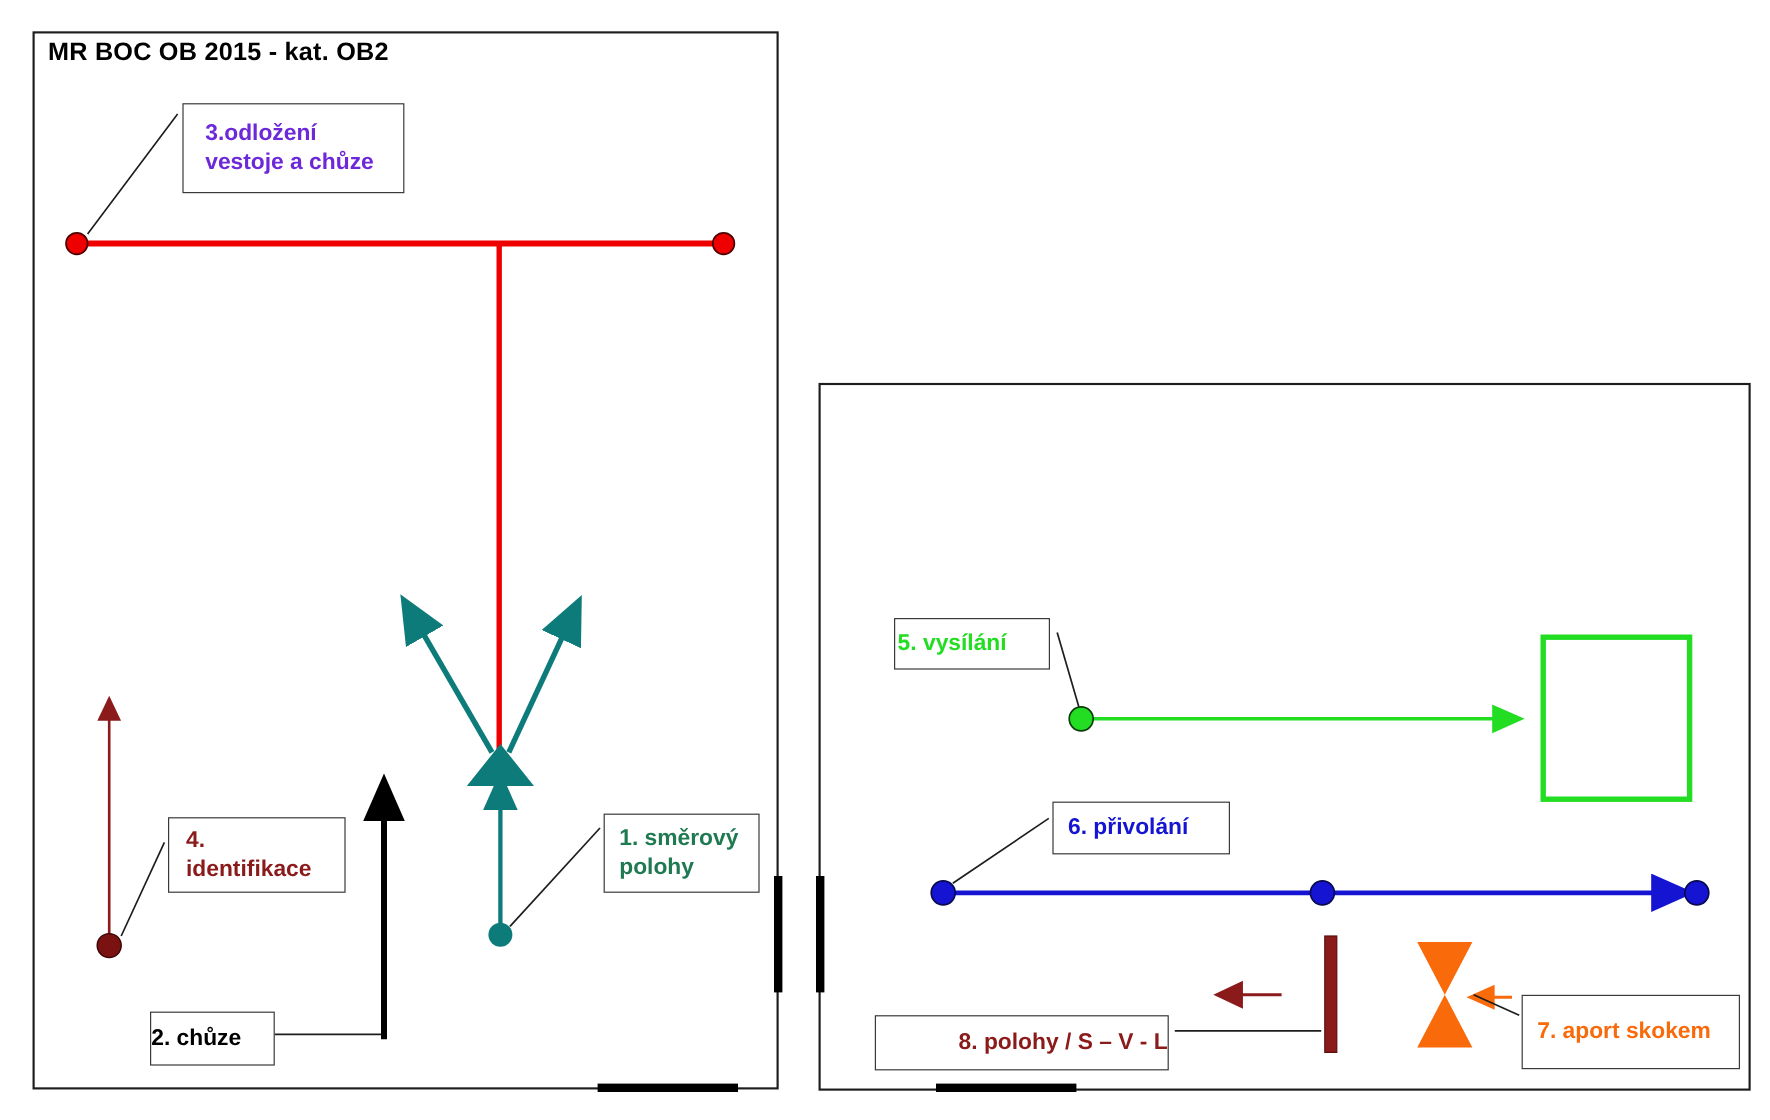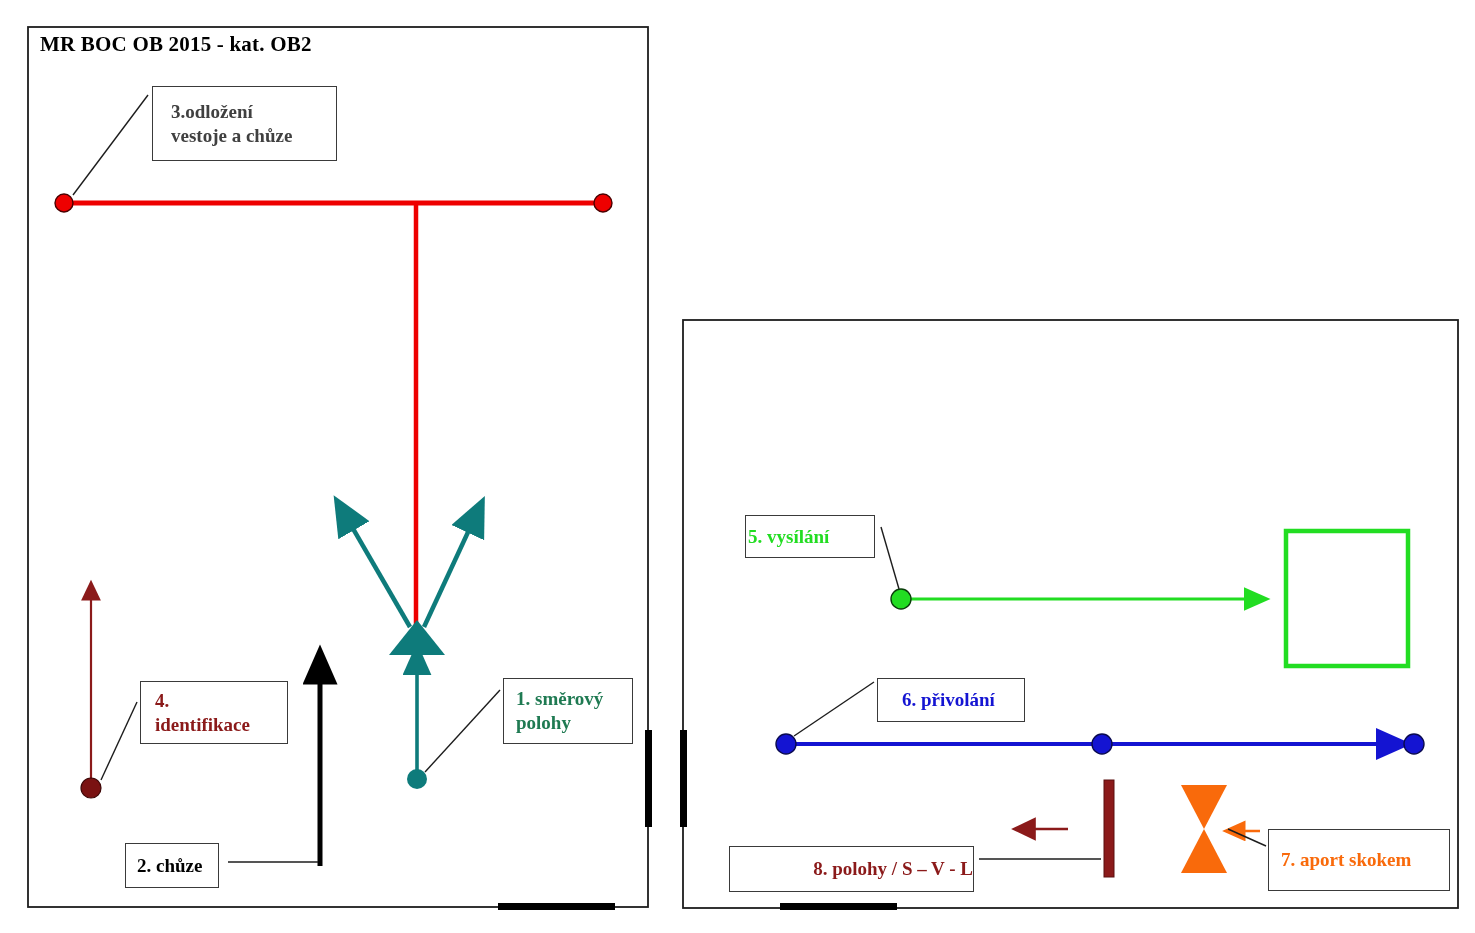--- a/index.html
+++ b/index.html
@@ -5,21 +5,21 @@
   html, body {
     margin: 0;
     padding: 0;
     background: #ffffff;
   }
   #stage {
     position: relative;
     width: 1475px;
     height: 933px;
     background: #ffffff;
-    font-family: Liberation Serif, serif;
+    font-family: Liberation Sans, sans-serif;
     overflow: hidden;
   }
   #svg-layer {
     position: absolute;
     left: 0;
     top: 0;
     width: 1475px;
     height: 933px;
   }
   .label-box {
@@ -136,44 +136,44 @@
     <rect x="780" y="903" width="117" height="7" fill="#000000"></rect>
 
     <line x1="881" y1="527" x2="899" y2="589" stroke="#1d1d1d" stroke-width="1.4"></line>
     <line x1="874" y1="682" x2="794" y2="736" stroke="#1d1d1d" stroke-width="1.4"></line>
     <line x1="1266" y1="846" x2="1228" y2="829" stroke="#1d1d1d" stroke-width="1.4"></line>
     <line x1="979" y1="859" x2="1101" y2="859" stroke="#1d1d1d" stroke-width="1.4"></line>
   </svg>
 
   <div class="title" style="left:40px; top:32px;">MR BOC OB 2015  -  kat. OB2</div>
 
-  <div class="label-box" style="left:152px; top:86px; width:185px; height:75px; color:#404040; font-size:19px; padding-left:18px;">
+  <div class="label-box" style="left:152px; top:86px; width:185px; height:75px; color:#6d28d9; font-size:19px; padding-left:18px;">
     <span>3.odložení</span>
     <span>vestoje a chůze</span>
   </div>
 
   <div class="label-box" style="left:140px; top:681px; width:148px; height:63px; color:#8b1a1a; font-size:19px; padding-left:14px;">
     <span>4.</span>
     <span>identifikace</span>
   </div>
 
-  <div class="label-box" style="left:125px; top:843px; width:94px; height:45px; color:#000000; font-size:19px; padding-left:11px;">
+  <div class="label-box" style="left:125px; top:843px; width:104px; height:45px; color:#000000; font-size:19px; ">
     <span>2. chůze</span>
   </div>
 
   <div class="label-box" style="left:503px; top:678px; width:130px; height:66px; color:#1f7a52; font-size:19px; padding-left:12px;">
     <span>1. směrový</span>
     <span>polohy</span>
   </div>
 
   <div class="label-box" style="left:745px; top:515px; width:130px; height:43px; color:#22dd22; font-size:19px; padding-left:2px;">
     <span>5. vysílání</span>
   </div>
 
-  <div class="label-box" style="left:877px; top:668px; width:148px; height:44px; color:#1414d2; font-size:19px; padding-left:24px;margin-top:10px;">
+  <div class="label-box" style="left:877px; top:668px; width:148px; height:44px; color:#1414d2; font-size:19px; padding-left:12px;">
     <span>6. přivolání</span>
   </div>
 
   <div class="label-box" style="left:1268px; top:829px; width:182px; height:62px; color:#f96a0b; font-size:19px; padding-left:12px;">
     <span>7. aport skokem</span>
   </div>
 
   <div class="label-box" style="left:729px; top:846px; width:245px; height:46px; color:#8b1a1a; font-size:19px; padding-left:14px;align-items:flex-end;">
     <span>8. polohy  /  S – V - L</span>
   </div>

